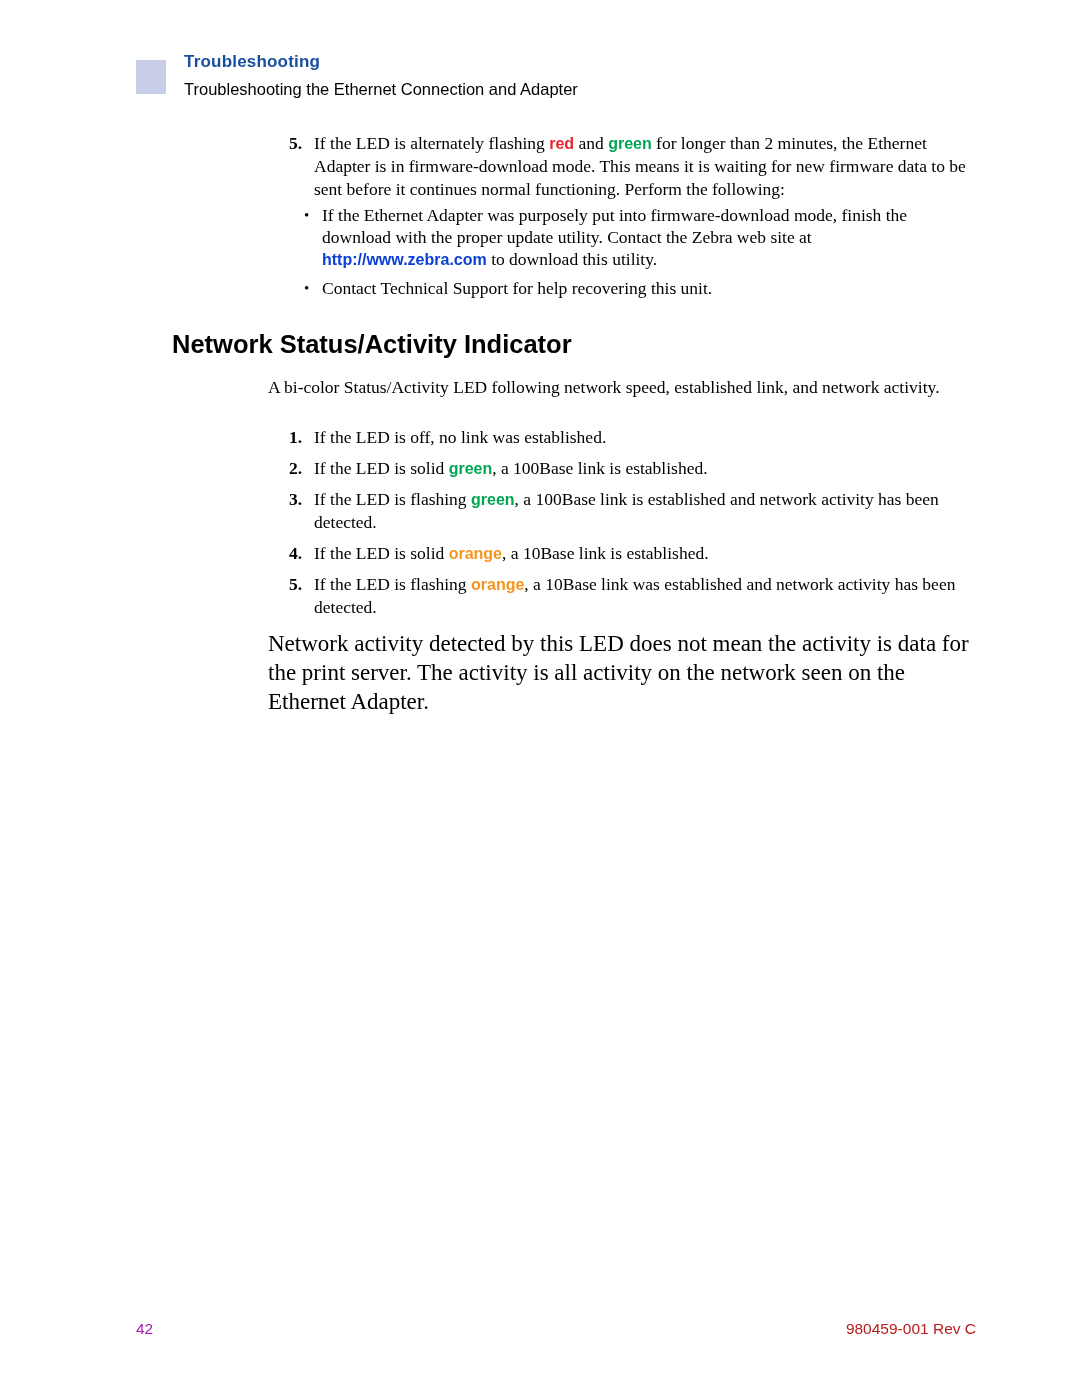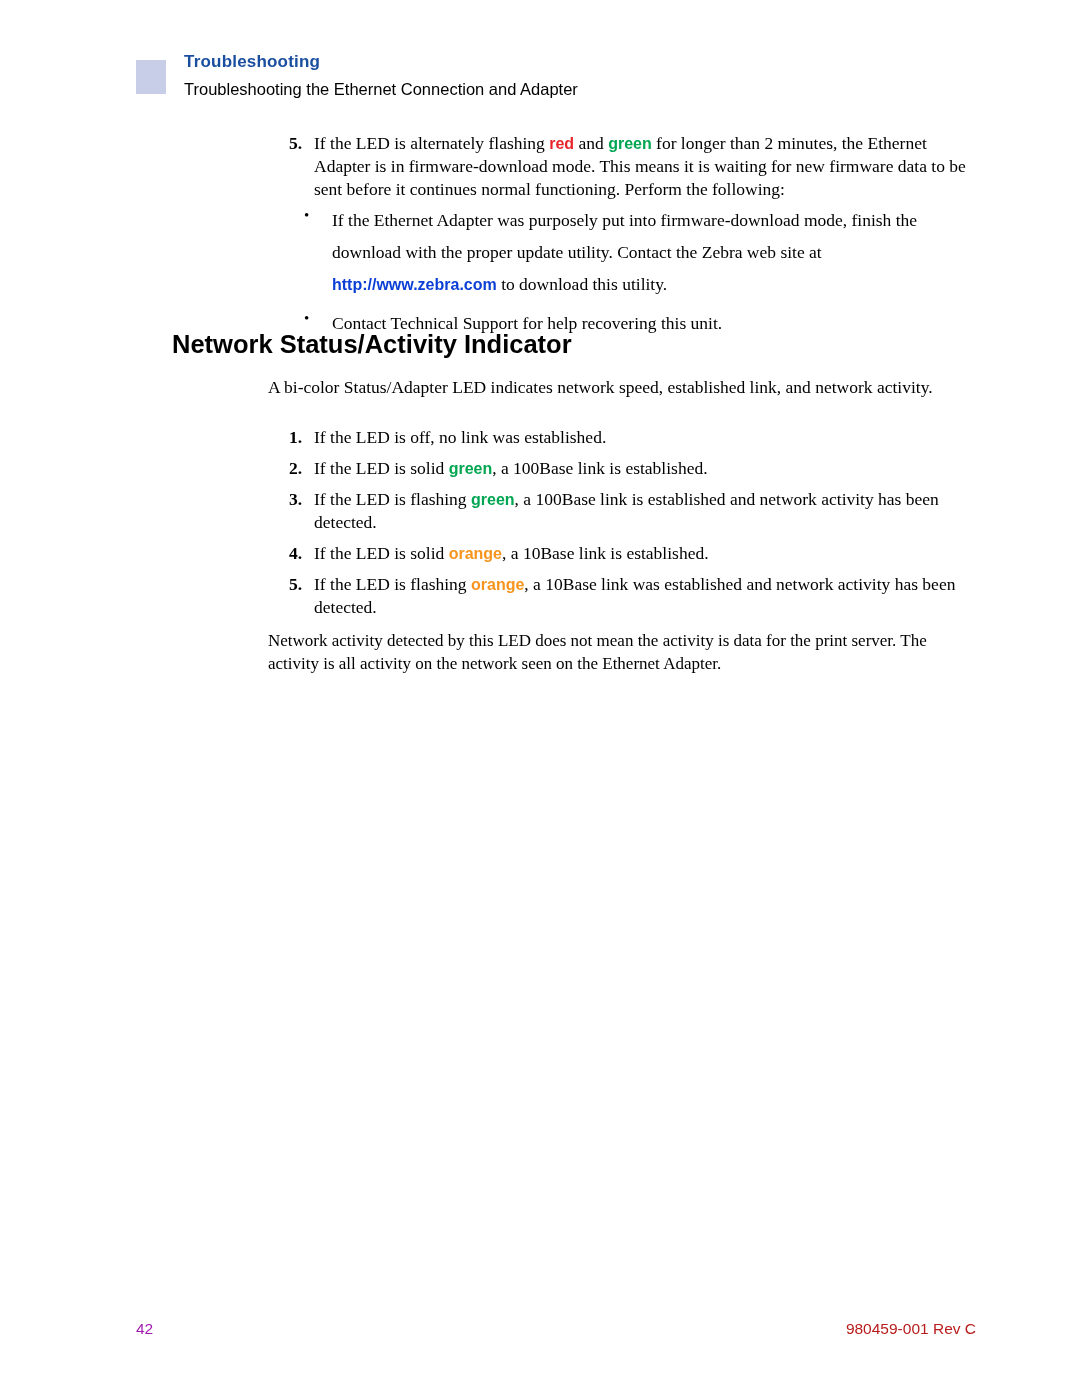--- a/index.html
+++ b/index.html
@@ -105,23 +105,23 @@
     align-items: flex-start;
     margin-bottom: 0px;
   }
   .bullet-marker {
     flex: 0 0 14px;
     width: 14px;
     font-size: 15px;
     line-height: 23px;
   }
   .bullet-body {
-    margin-left: 14px;
-    font-size: 17.5px;
-    line-height: 32px;
+    margin-left: 4px;
+    font-size: 17.5px;
+    line-height: 22px;
     width: 640px;
   }
   .bullet-spacer { height: 6px; }
 
   h1.section-title {
     position: absolute;
     left: 156px;
     top: 206px;
     margin: 0;
     font-family: "Liberation Sans", sans-serif;
@@ -147,22 +147,22 @@
     width: 700px;
   }
   .list-2 .num-item { margin-bottom: 8px; }
   .list-2 .num-body { width: 660px; }
 
   .closing-para {
     position: absolute;
     left: 252px;
     top: 505px;
     width: 706px;
-    font-size: 17px;
-    line-height: 23px;
+    font-size: 23px;
+    line-height: 29px;
   }
 
   
   .c-red    { color: #e8252b; font-family: "Liberation Sans", sans-serif; font-weight: bold; font-size: 16px; }
   .c-green  { color: #00a651; font-family: "Liberation Sans", sans-serif; font-weight: bold; font-size: 16px; }
   .c-orange { color: #f7941e; font-family: "Liberation Sans", sans-serif; font-weight: bold; font-size: 16px; }
   .c-link   { color: #0b3fd6; font-family: "Liberation Sans", sans-serif; font-weight: bold; font-size: 16px; text-decoration: none; }
 
   
   .footer {
@@ -229,21 +229,21 @@
       </div>
       <div class="bullet-spacer"></div>
       <div class="bullet-row">
         <div class="bullet-marker">•</div>
         <div class="bullet-body"><span>Contact Technical Support for help recovering this unit.</span></div>
       </div>
     </div>
 
     <h1 class="section-title">Network Status/Activity Indicator</h1>
 
-    <div class="intro-para">A bi-color Status/Adapter LED indicates network speed, established link, and network activity.</div>
+    <div class="intro-para">A bi-color Status/Activity LED following network speed, established link, and network activity.</div>
 
     <div class="list-2">
 
       <div class="num-item">
         <div class="num-row">
           <div class="num-marker">1.</div>
           <div class="num-body"><span>If the LED is off, no link was established.</span></div>
         </div>
       </div>
 

